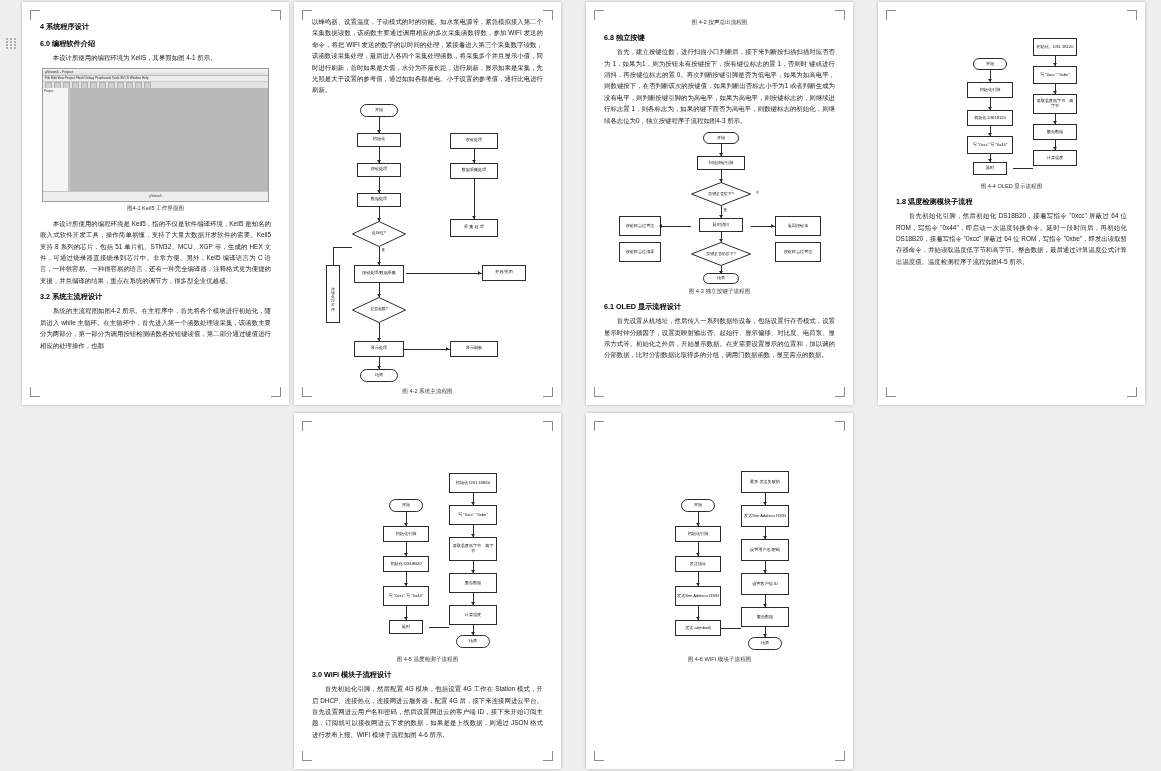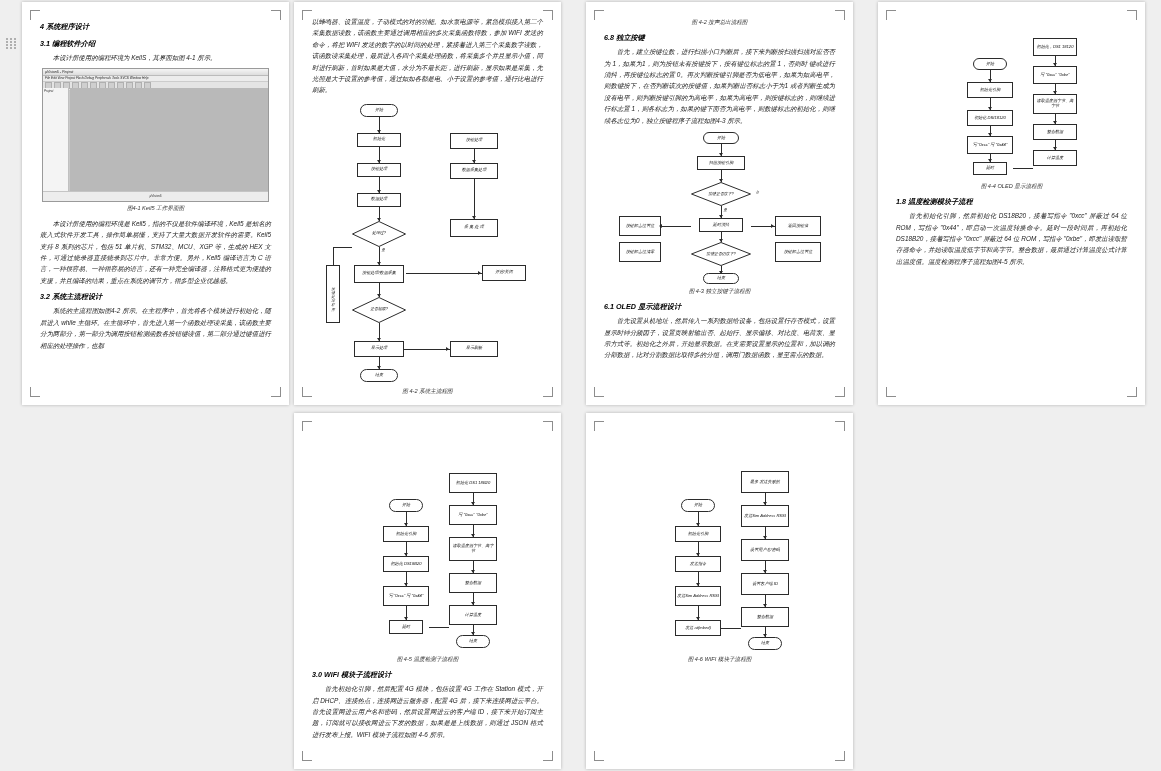--- a/index.html
+++ b/index.html
@@ -23,21 +23,20 @@
     background: #ffffff;
     box-shadow: 0 0 3px rgba(0,0,0,0.25);
     overflow: hidden;
   }
   .page-inner {
     position: absolute;
     left: 0; top: 0; right: 0; bottom: 0;
     padding: 14px 18px;
     box-sizing: border-box;
     color: #111;
-    font-style: italic;
   }
   
   .cmark {
     position: absolute;
     width: 9px;
     height: 9px;
     border-color: #8d8d8d;
     border-style: solid;
     border-width: 0;
   }
@@ -254,21 +253,21 @@
     </div>
   </div>
 
   <div class="page" style="left:22px; top:2px; width:267px; height:403px;">
     <div class="cmark tl"></div>
     <div class="cmark tr"></div>
     <div class="cmark bl"></div>
     <div class="cmark br"></div>
     <div class="page-inner">
       <div class="h2">4 系统程序设计</div>
-      <div class="h2">3.1 编程软件介绍</div>
+      <div class="h2">6.0 编程软件介绍</div>
       <div class="para">本设计所使用的编程环境为 KeilS，其界面如图 4-1 所示。</div>
 
       <div class="imgbox">
         <div class="titlebar">µVision5 - Project</div>
         <div class="menubar">File  Edit  View  Project  Flash  Debug  Peripherals  Tools  SVCS  Window  Help</div>
         <div class="toolbar">
           <i></i>
             <i></i>
           <i></i>
             <i></i>

